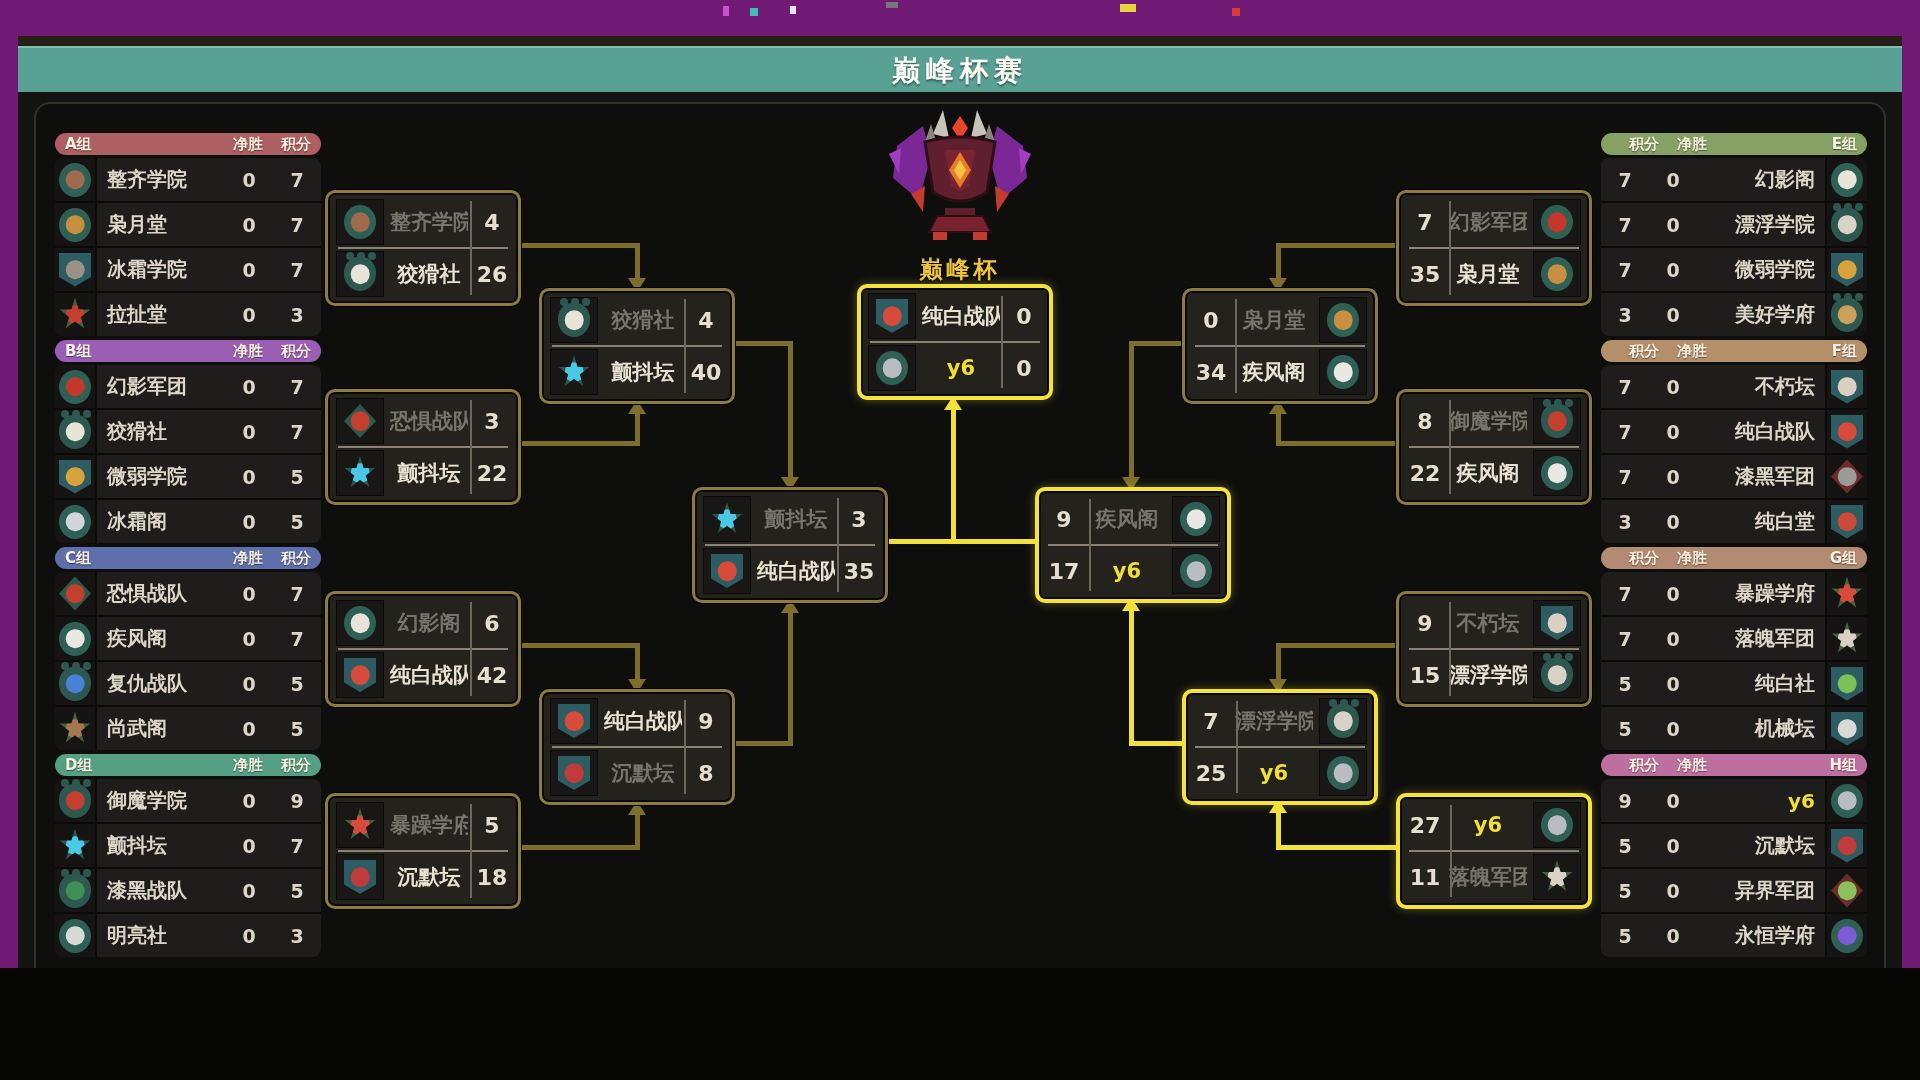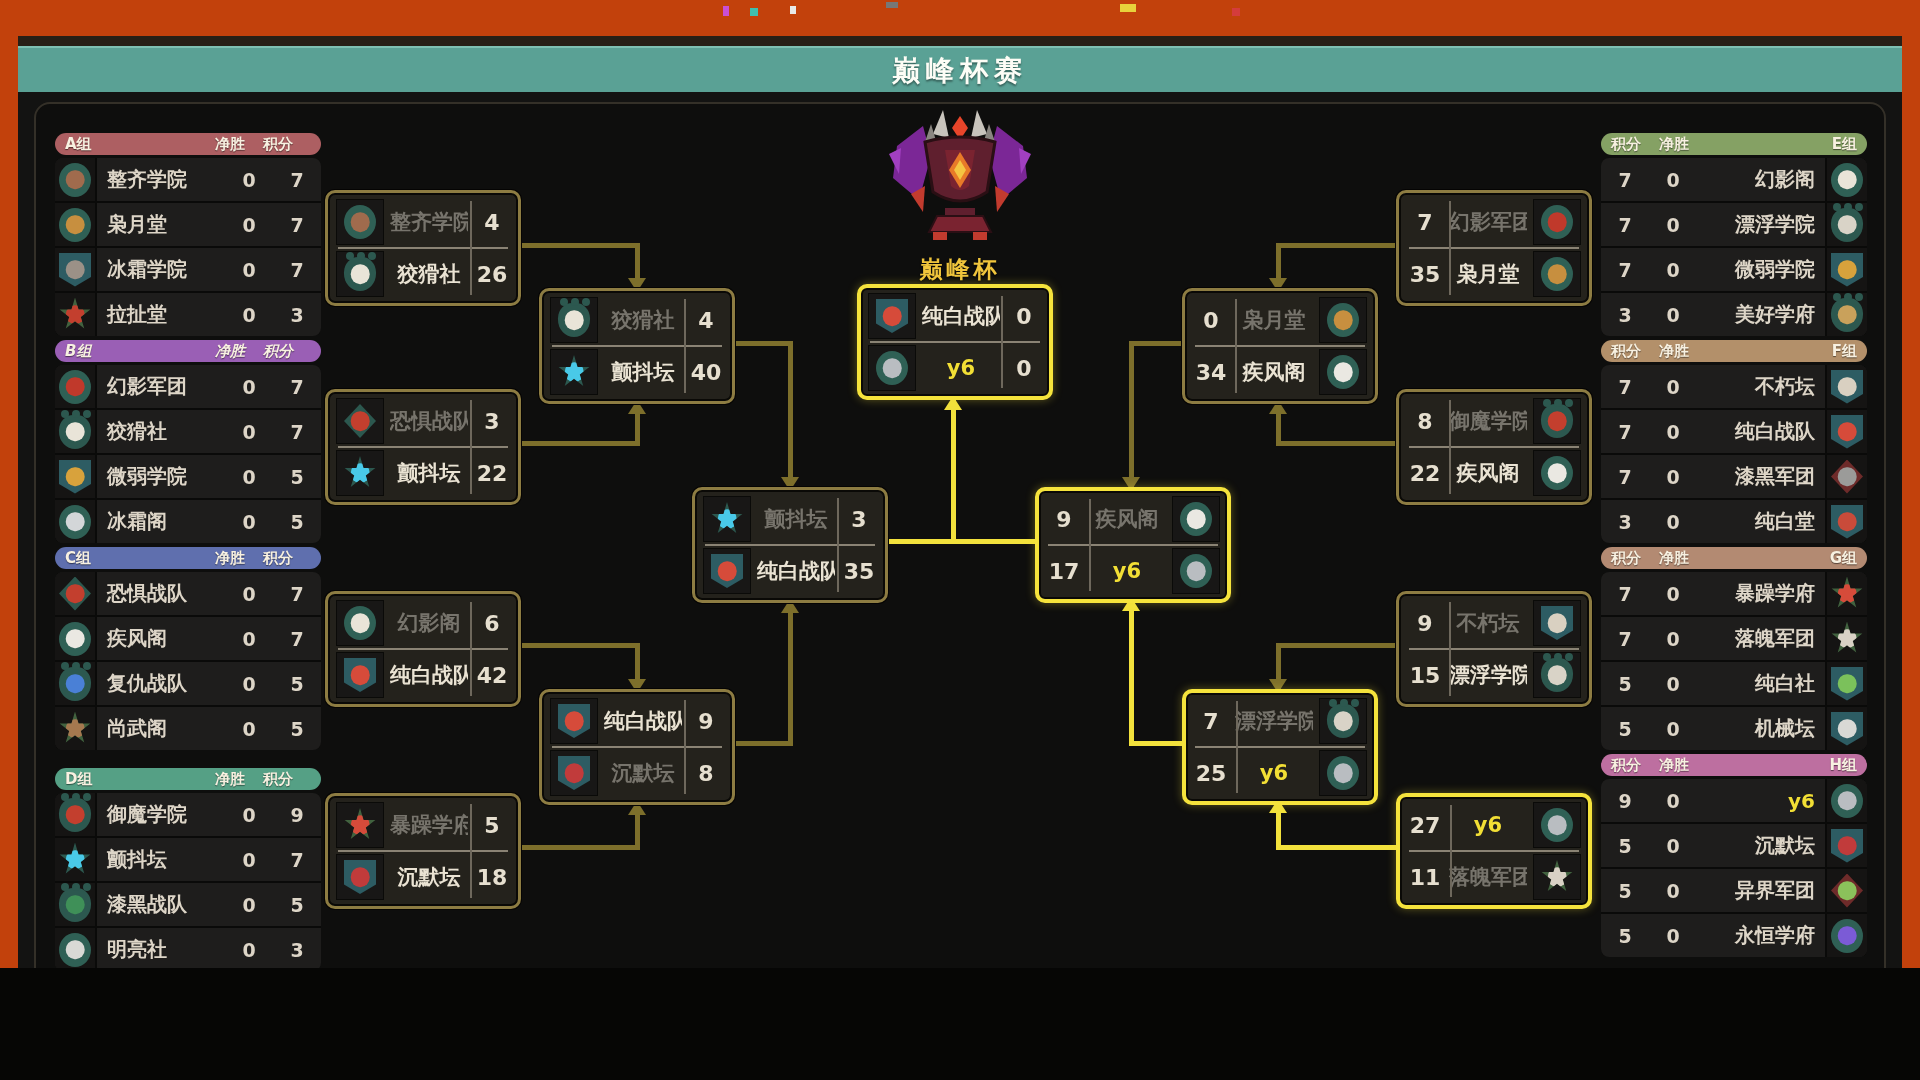--- a/index.html
+++ b/index.html
@@ -1,34 +1,34 @@
 <!DOCTYPE html>
 <html><head>
 <meta charset="utf-8">
 <style>
   html,body{margin:0;padding:0;background:#060605;}
   body{font-family:"DejaVu Sans","Liberation Sans",sans-serif;}
-  #stage{position:relative;width:1920px;height:968px;overflow:hidden;background:#c2410c;}
+  #stage{position:relative;width:1920px;height:968px;overflow:hidden;background:#701a75;}
   .dot{position:absolute;}
   
   #top-edge{position:absolute;left:18px;top:36px;width:1884px;height:10px;background:#271f16;}
   #title-bar{position:absolute;left:18px;top:46px;width:1884px;height:46px;background:#5aa195;
     border-top:2px solid #7ec0b2;border-bottom:3px solid #39695f;display:flex;align-items:center;justify-content:center;}
   #title-bar .t{font-size:28px;font-weight:bold;color:#fdfdf6;letter-spacing:6px;text-shadow:0 2px 2px rgba(0,0,0,.4);}
   #main-body{position:absolute;left:18px;top:92px;width:1884px;height:966px;background:#131312;}
   #inner-frame{position:absolute;left:16px;top:10px;width:1848px;height:942px;background:#0e0e0d;
     border:2px solid #343028;border-radius:16px;}
   #bottom-strip{position:absolute;left:0;top:1058px;width:1920px;height:22px;background:#0c0b0a;}
   
   .gpanel{position:absolute;width:266px;display:flex;flex-direction:column;}
   .grp{margin-bottom:4px;}
   .grp-header{height:22px;border-radius:11px;display:flex;align-items:center;padding:0 10px;margin-bottom:3px;
     font-size:15px;font-weight:bold;color:#f8f1e1;text-shadow:0 1px 1px rgba(0,0,0,.5);}
   .grp-header .sp{flex:1;}
-  .grp-header .col{width:48px;text-align:left;}
+  .grp-header .col{width:48px;text-align:right;}
   .grp-rows{border-radius:8px;overflow:hidden;background:#0a0a09;}
   .team-row{height:43px;background:#1e1d1c;margin-bottom:2px;display:flex;align-items:center;}
   .team-row:last-child{margin-bottom:0;}
   .team-name{flex:1;font-size:20px;font-weight:bold;color:#ddd5c7;padding:0 10px;white-space:nowrap;overflow:hidden;}
   .gpanel.right .team-name{text-align:right;}
   .team-name.self{color:#f2df35;}
   .team-val{width:48px;text-align:center;font-size:19px;font-weight:bold;color:#ddd5c7;}
   
   .icon-tile{width:40px;height:43px;background:#151413;position:relative;flex:none;
     border-right:2px solid #0a0a09;display:flex;align-items:center;justify-content:center;}
@@ -168,21 +168,21 @@
                 <div class="badge-core" style="background: rgb(195, 63, 46);"></div>
               </div>
             </div>
             <div class="team-name">拉扯堂</div>
             <div class="team-val">0</div>
             <div class="team-val">3</div>
           </div>
         </div>
       </div>
       <div class="grp">
-        <div class="grp-header" style="background: rgb(154, 95, 181); font-style: italic;">
+        <div class="grp-header" style="background: rgb(154, 95, 181);">
           <div>B组</div>
           <div class="sp"></div>
           <div class="col">净胜</div>
           <div class="col">积分</div>
         </div>
         <div class="grp-rows">
           <div class="team-row">
             <div class="icon-tile">
               <div class="badge shape-circle" style="background: rgb(47, 96, 85);">
                 <div class="badge-core" style="background: rgb(192, 57, 43);"></div>
@@ -274,21 +274,21 @@
                 <div class="badge-core" style="background: rgb(165, 120, 79);"></div>
               </div>
             </div>
             <div class="team-name">尚武阁</div>
             <div class="team-val">0</div>
             <div class="team-val">5</div>
           </div>
         </div>
       </div>
       <div class="grp">
-        <div class="grp-header" style="background: rgb(85, 160, 133); margin-top: 14px;">
+        <div class="grp-header" style="background: rgb(85, 160, 133);">
           <div>D组</div>
           <div class="sp"></div>
           <div class="col">净胜</div>
           <div class="col">积分</div>
         </div>
         <div class="grp-rows">
           <div class="team-row">
             <div class="icon-tile">
               <div class="badge shape-paw" style="background: rgb(44, 88, 79);">
                 <div class="toe" style="background: rgb(44, 88, 79); left: 2px;"></div>

